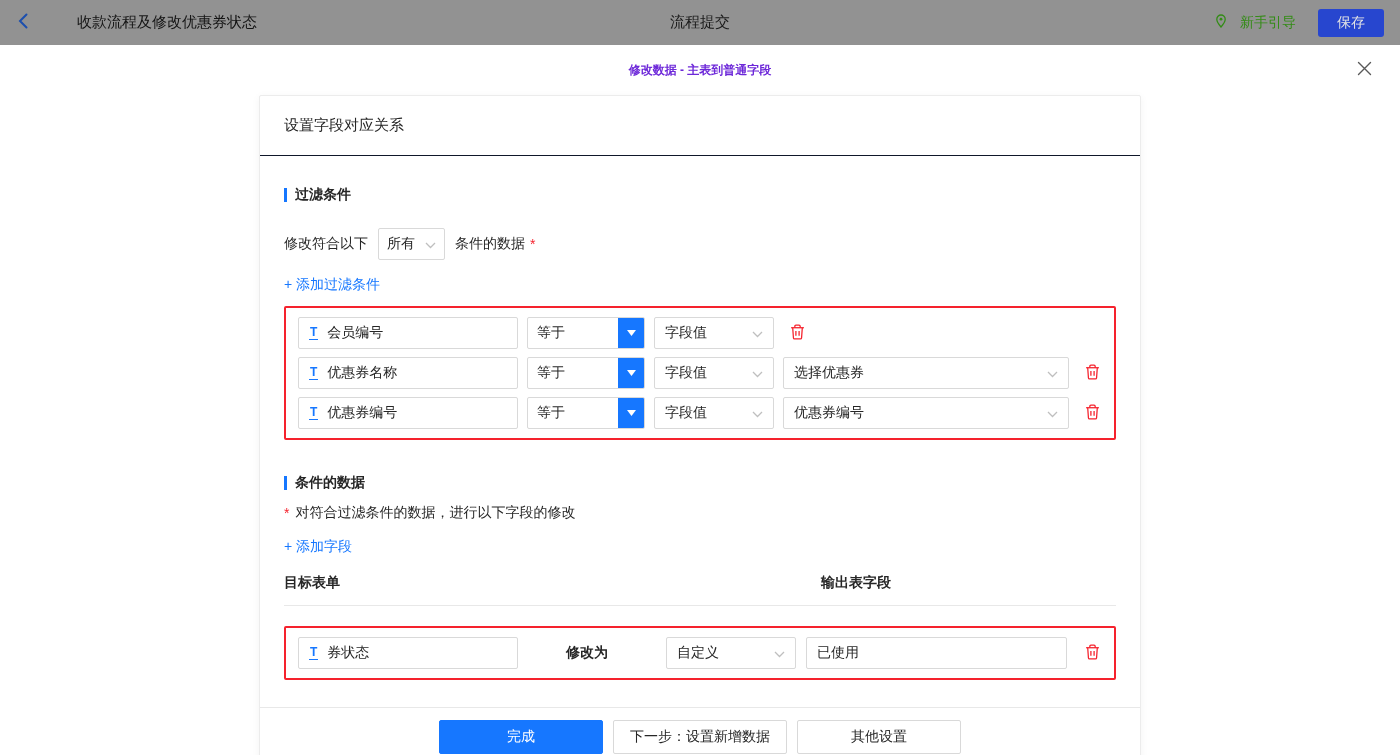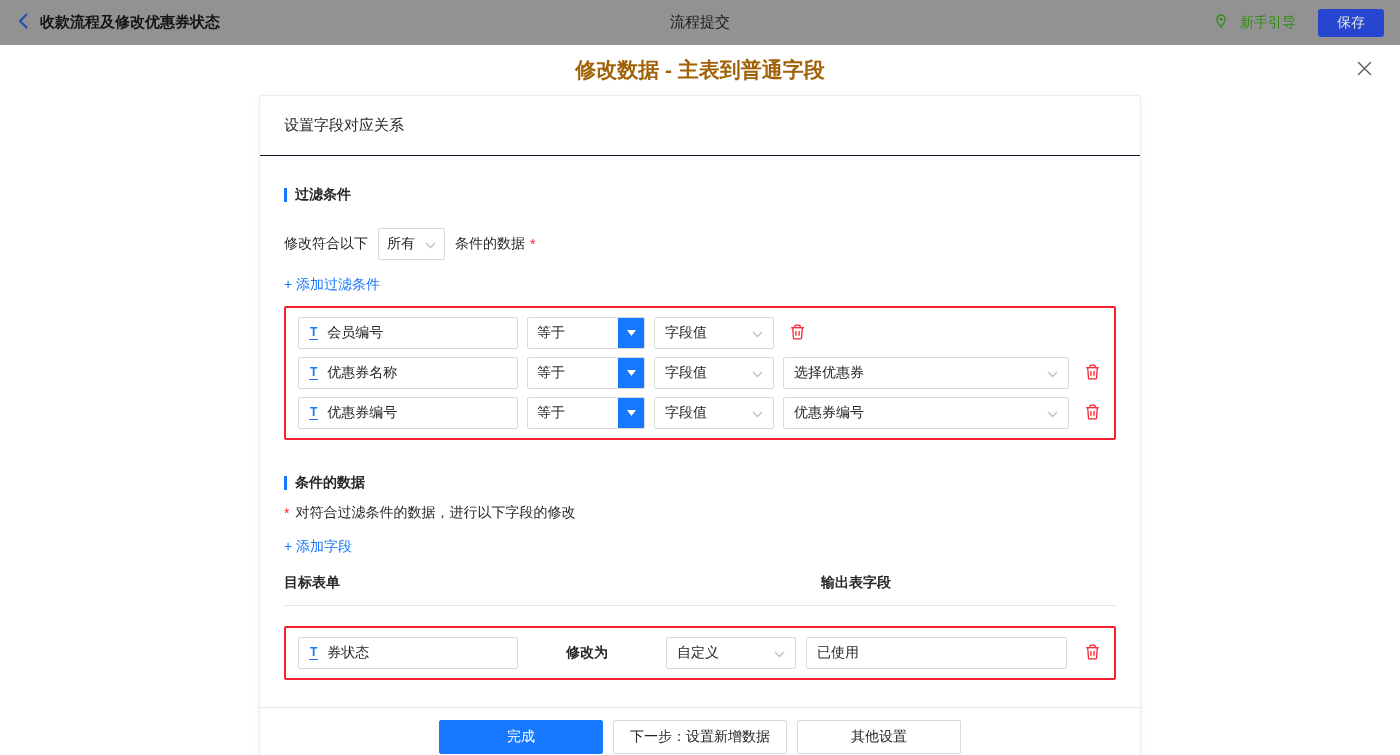--- a/index.html
+++ b/index.html
@@ -15,36 +15,36 @@
   .topbar {
     height: 45px;
     background: #929292;
     display: flex;
     align-items: center;
     padding: 0 16px;
     position: relative;
   }
   .topbar-left { display:flex; align-items:center; gap:10px; }
   .back-btn { background:none; border:none; display:flex; align-items:center; cursor:pointer; padding:2px; }
-  .topbar-title { font-weight:bold; font-size:15px; color:#141414; }
+  .topbar-title { font-weight:normal; font-size:15px; color:#141414;margin-left:37px; }
   .topbar-center {
     position:absolute; left:50%; transform:translateX(-50%);
     font-size:15px; color:#1a1a1a;
   }
   .topbar-right { margin-left:auto; display:flex; align-items:center; gap:22px; }
   .guide { display:flex; align-items:center; gap:13px; color:#338c16; font-size:14px; cursor:pointer; }
   .save-btn {
     background:#2746cf; color:#e4e4e4; border:none; border-radius:3px;
     height:28px; padding:0 19px; font-size:14px; cursor:pointer;
   }
 
   
   .modal { background:#fff; height:710px; }
   .modal-title-row { position:relative; height:50px; display:flex; align-items:center; justify-content:center; }
-  .modal-title { font-size:21px; font-weight:bold; color:#a16207; }
+  .modal-title { font-size:12px; font-weight:bold; color:#6d28d9; }
   .close-btn { position:absolute; right:24px; top:50%; transform:translateY(-50%); background:none; border:none; padding:4px; cursor:pointer; display:flex; }
 
   .card {
     width: 882px;
     margin: 0 auto;
     border: 1px solid #ececec;
     border-radius: 2px;
     box-shadow: 0 2px 8px rgba(0,0,0,0.05);
     background:#fff;
   }

